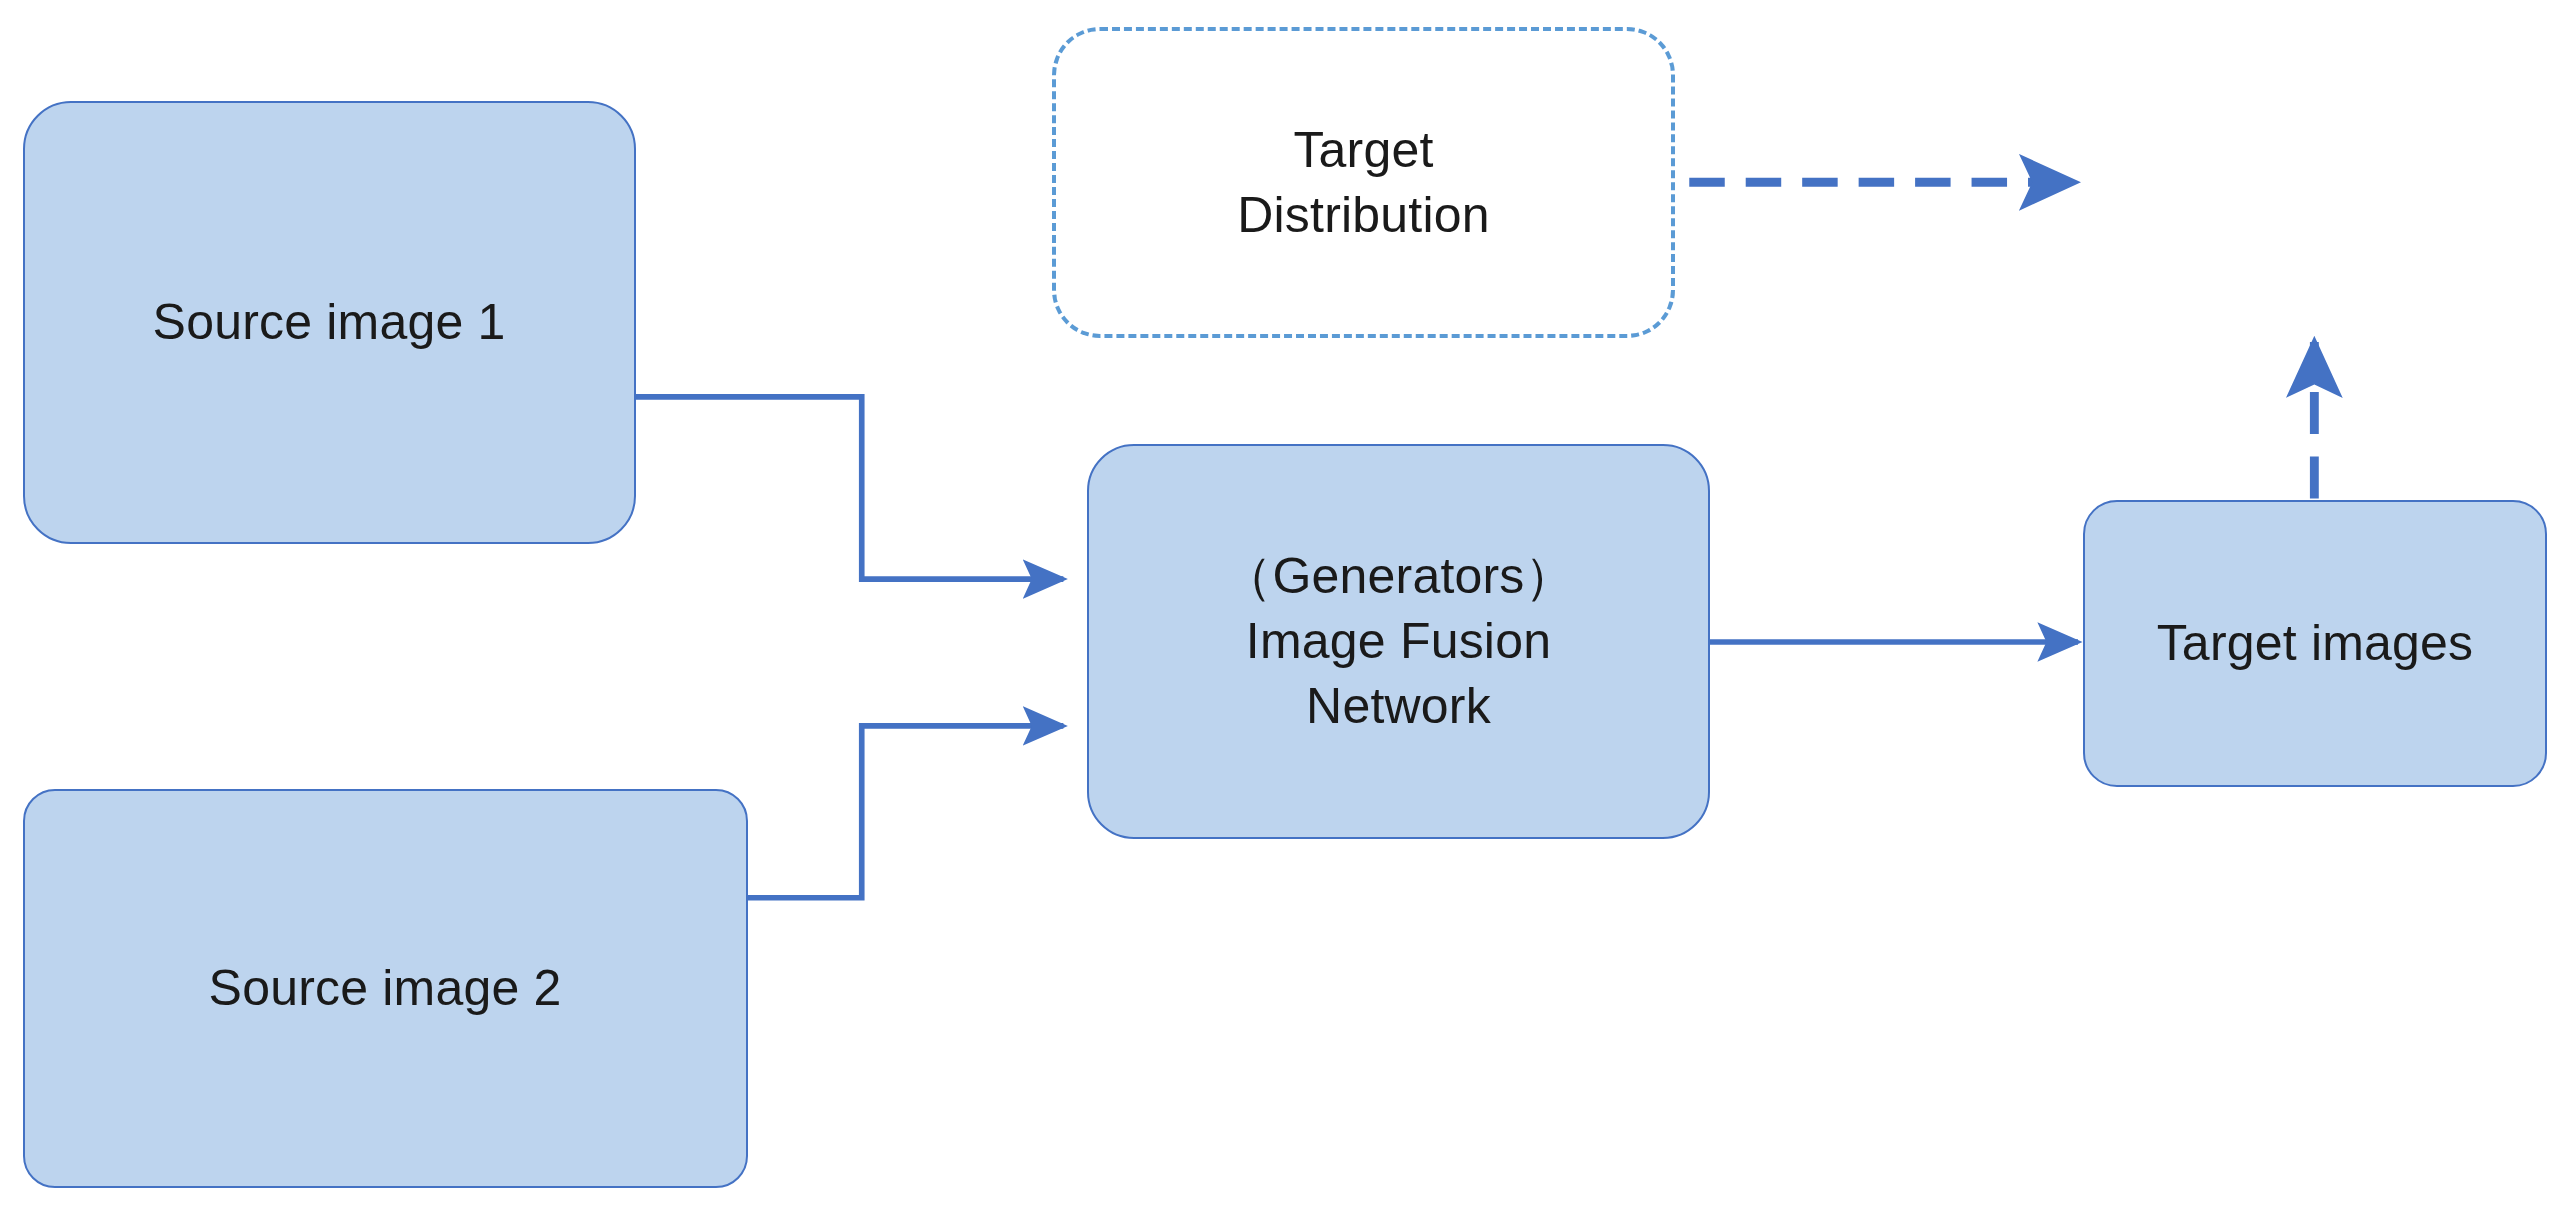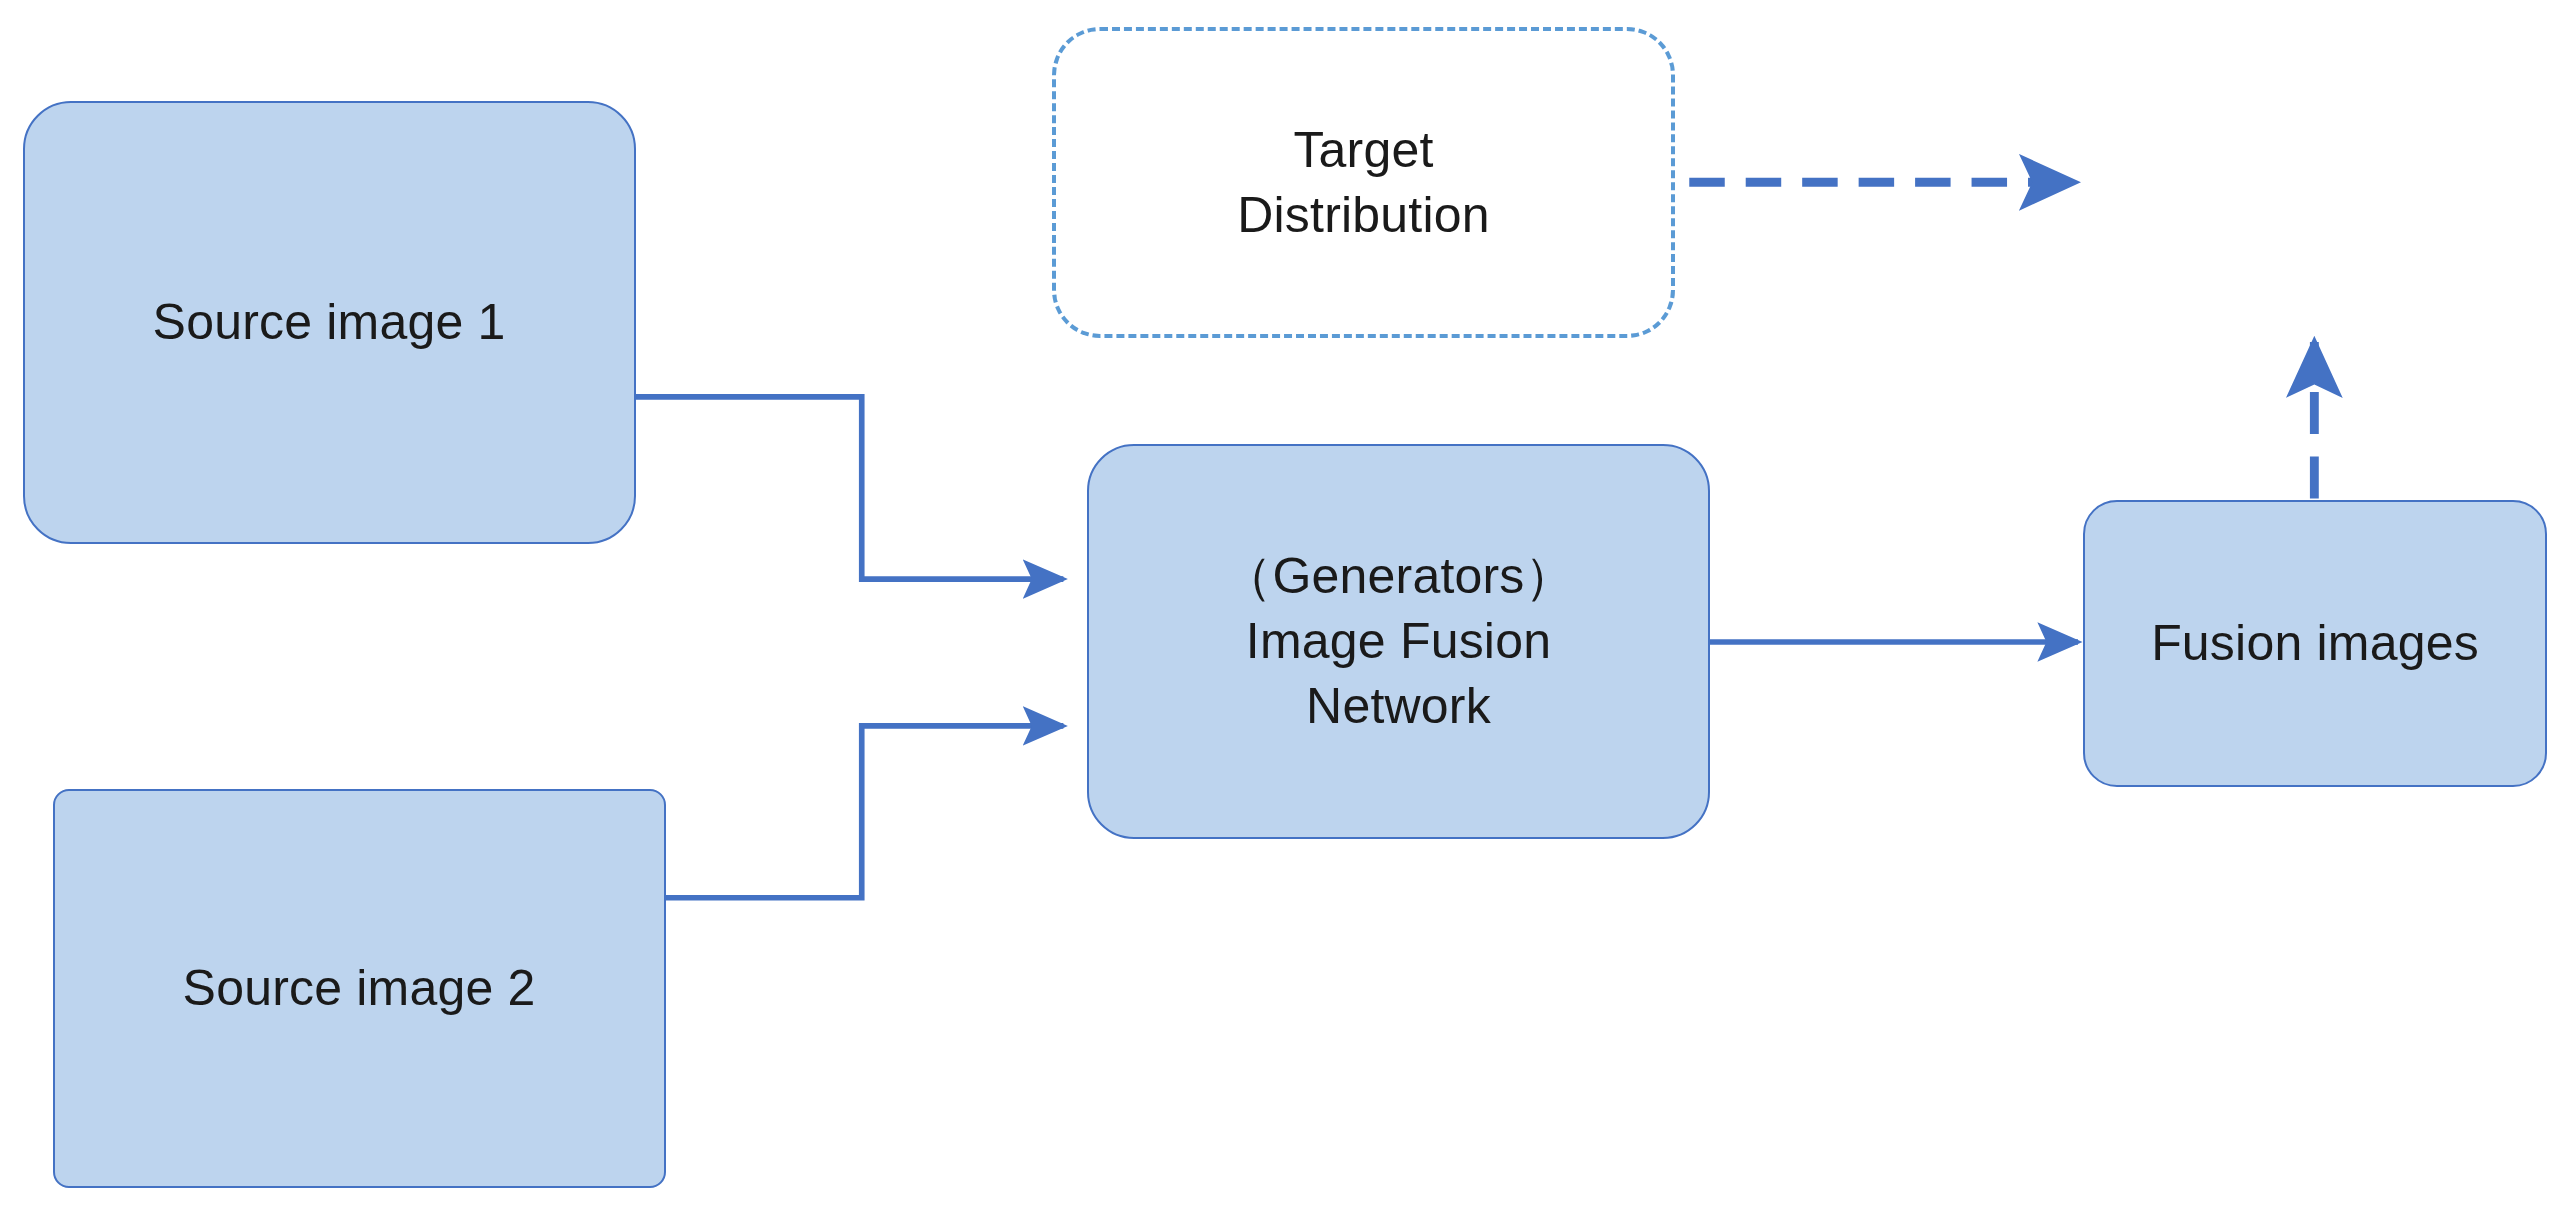--- a/index.html
+++ b/index.html
@@ -77,34 +77,34 @@
 
     <path d="M 2094 226 L 2572 226" fill="none" stroke="#4472c4" stroke-width="11" stroke-dasharray="44 26" stroke-linecap="butt" marker-end="url(#arrow-dashed)"></path>
 
     <path d="M 2869 618 L 2869 424" fill="none" stroke="#4472c4" stroke-width="11" stroke-dasharray="52 28" stroke-linecap="butt" marker-end="url(#arrow-dashed)"></path>
   </svg>
 
   <div class="node node-solid" style="left:22.6px; top:101px; width:613px; height:443px; border-radius:48px;">
     <span class="node-label">Source image 1</span>
   </div>
 
-  <div class="node node-solid" style="left:22.6px; top:789px; width:613px; height:399px; border-radius:16px;margin-left:30px;">
+  <div class="node node-solid" style="left:22.6px; top:789px; width:725px; height:399px; border-radius:32px;">
     <span class="node-label">Source image 2</span>
   </div>
 
   <div class="node node-dashed" style="left:1052px; top:27px; width:623px; height:311px; border-radius:48px;align-items:center;">
     <span class="node-label">Target
 Distribution</span>
   </div>
 
   <div class="node node-solid" style="left:1069px; top:444px; width:623px; height:395px; border-radius:47px;margin-left:18px;">
     <span class="node-label">（Generators）
 Image Fusion
 Network</span>
   </div>
 
 
   <div class="node node-solid" style="left:2083px; top:500px; width:464px; height:287px; border-radius:34px;">
-    <span class="node-label">Fusion images</span>
+    <span class="node-label">Target images</span>
   </div>
 
 </div>
 
 
 </body></html>

